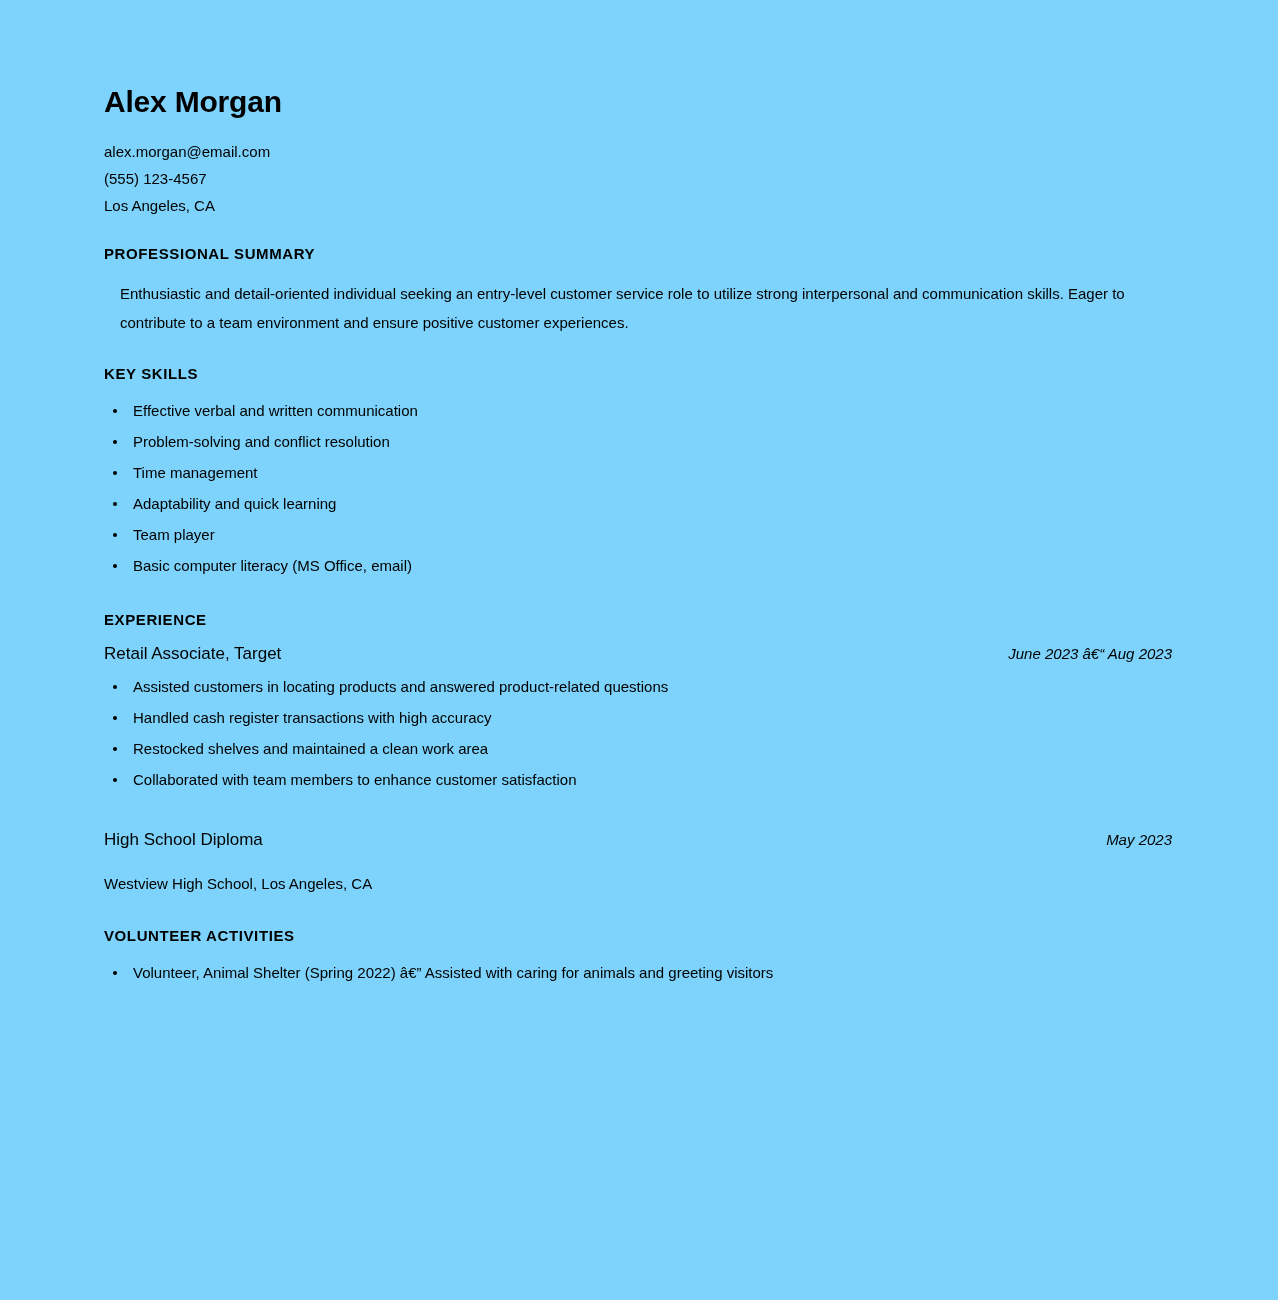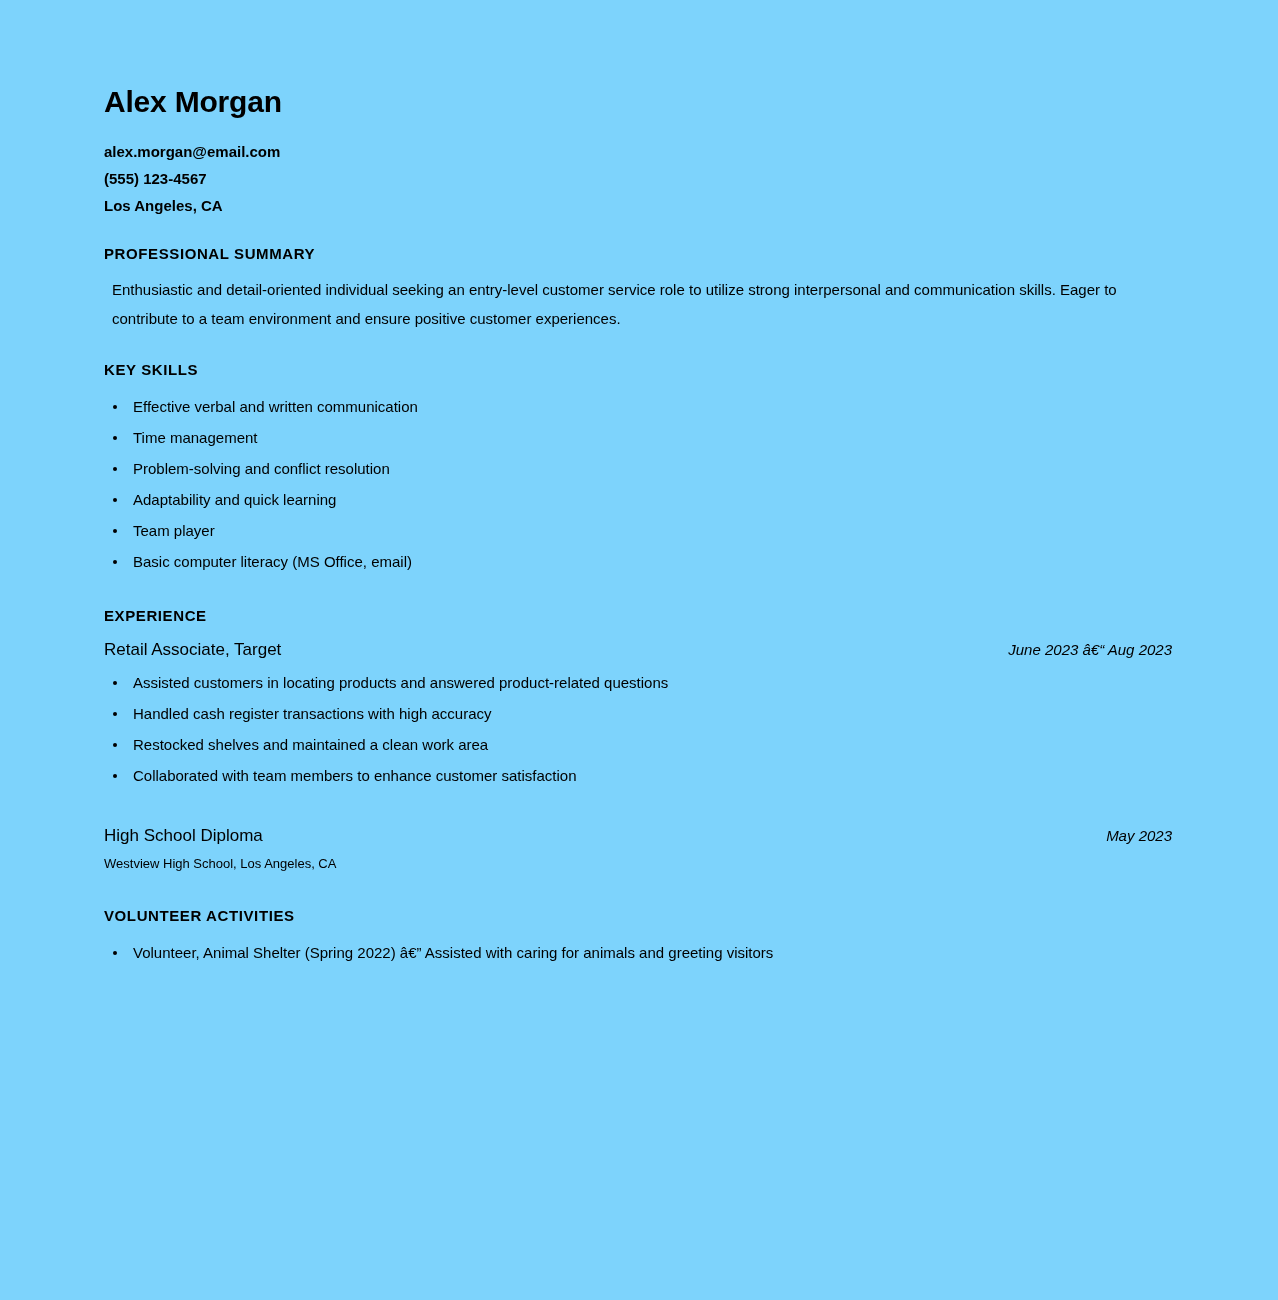--- a/index.html
+++ b/index.html
@@ -29,41 +29,41 @@
   .name {
     font-size: 30px;
     font-weight: bold;
     letter-spacing: -0.2px;
     line-height: 1.15;
     margin: 0 0 18px 0;
   }
   .contact-line {
     font-size: 15px;
     line-height: 27px;
-    font-weight: bold;
+    font-weight: normal;
   }
 
   
   .section {
     margin-top: 26px;
   }
   .section-heading {
     font-size: 15px;
     font-weight: bold;
     letter-spacing: 0.6px;
     text-transform: uppercase;
     margin: 0 0 12px 0;
     line-height: 1.2;
   }
 
   
   .summary-text {
     font-size: 15px;
     line-height: 29px;
-    margin: 8px;
+    margin: 16px;
     text-align: left;
   }
 
   
   ul.bullets {
     list-style: none;
     margin: 0;
     padding: 0;
   }
   ul.bullets li {
@@ -100,24 +100,24 @@
   }
   .entry-date {
     font-size: 15px;
     font-style: italic;
     font-weight: normal;
     line-height: 26px;
     white-space: nowrap;
     text-align: left;
   }
   .entry-sub {
-    font-size: 13px;
+    font-size: 15px;
     font-weight: normal;
     line-height: 27px;
-    margin-top: 1px;
+    margin-top: 17px;
   }
   .entry .bullets {
     margin-top: 4px;
   }
 
   
   .section.experience { margin-top: 30px; }
   .section.education  { margin-top: 32px; }
   .section.volunteer  { margin-top: 30px; }
   .section.skills     { margin-top: 28px; }
@@ -137,22 +137,22 @@
 
     <div class="section summary">
       <div class="section-heading">PROFESSIONAL SUMMARY</div>
       <p class="summary-text">Enthusiastic and detail-oriented individual seeking an entry-level customer service role to utilize strong interpersonal and communication skills. Eager to contribute to a team environment and ensure positive customer experiences.</p>
     </div>
 
     <div class="section skills">
       <div class="section-heading">KEY SKILLS</div>
       <ul class="bullets">
         <li>Effective verbal and written communication</li>
+        <li>Problem-solving and conflict resolution</li>
         <li>Time management</li>
-        <li>Problem-solving and conflict resolution</li>
         <li>Adaptability and quick learning</li>
         <li>Team player</li>
         <li>Basic computer literacy (MS Office, email)</li>
       </ul>
     </div>
 
     <div class="section experience">
       <div class="section-heading">EXPERIENCE</div>
 
       <div class="entry">

